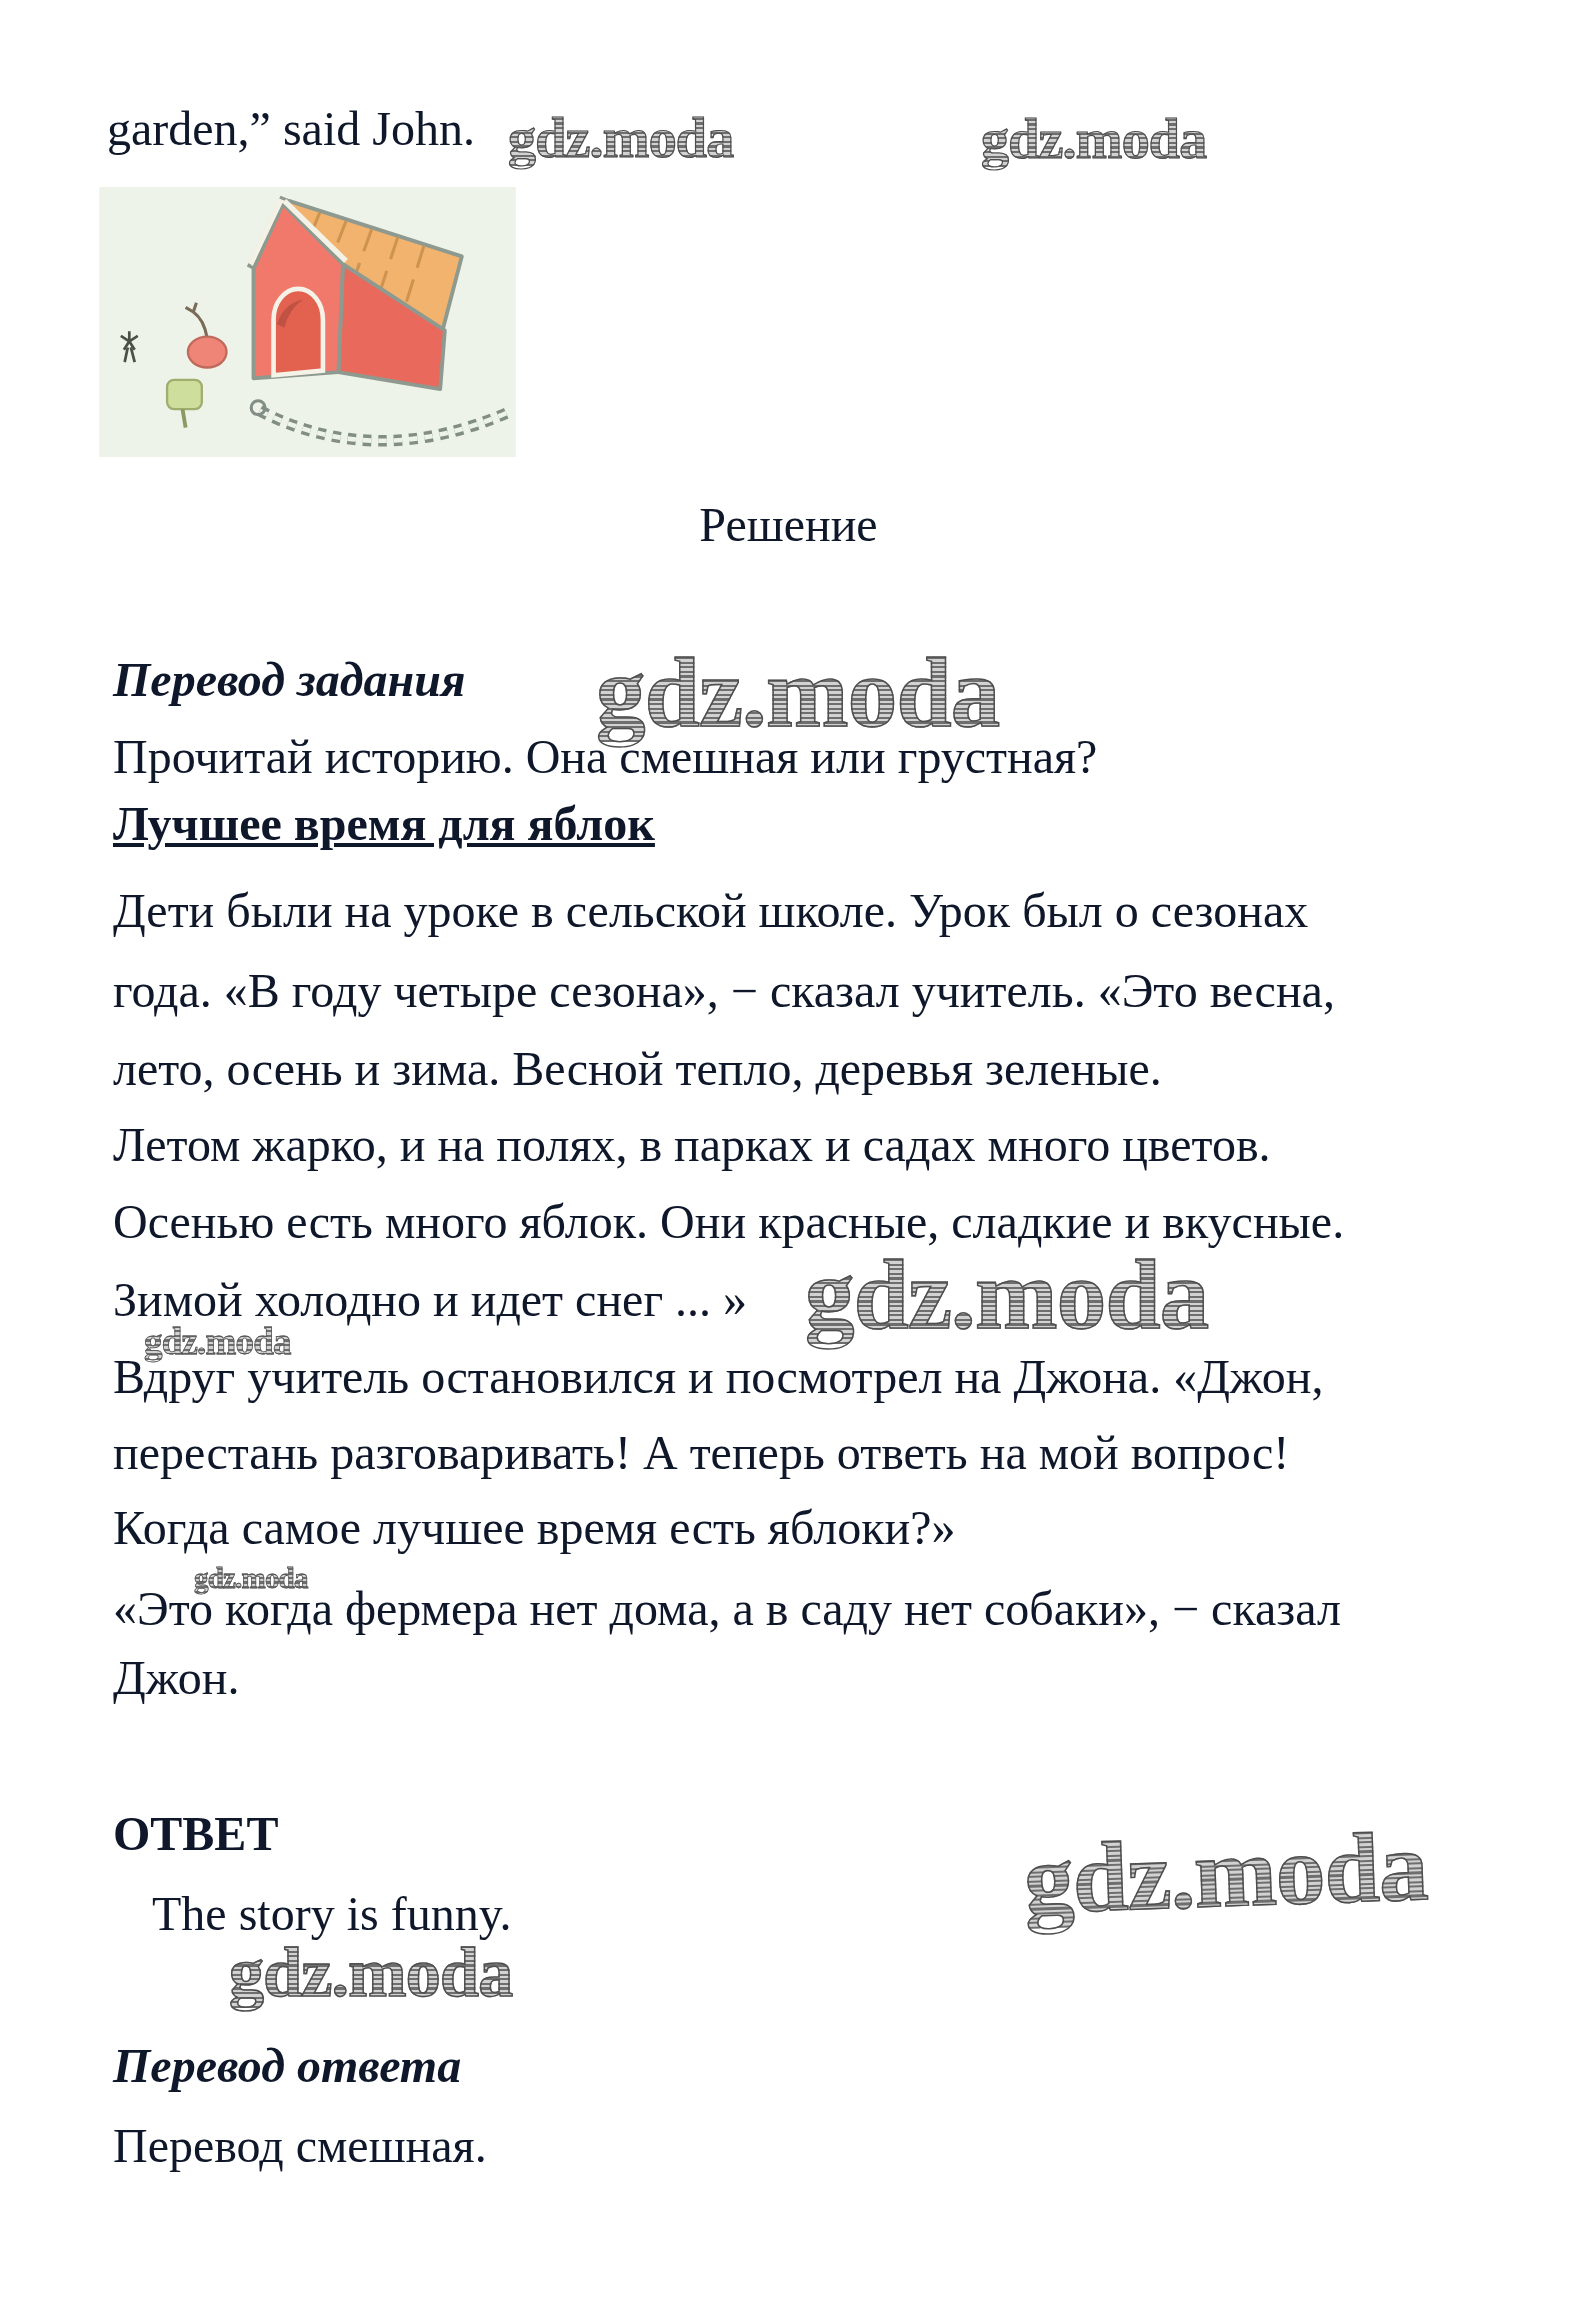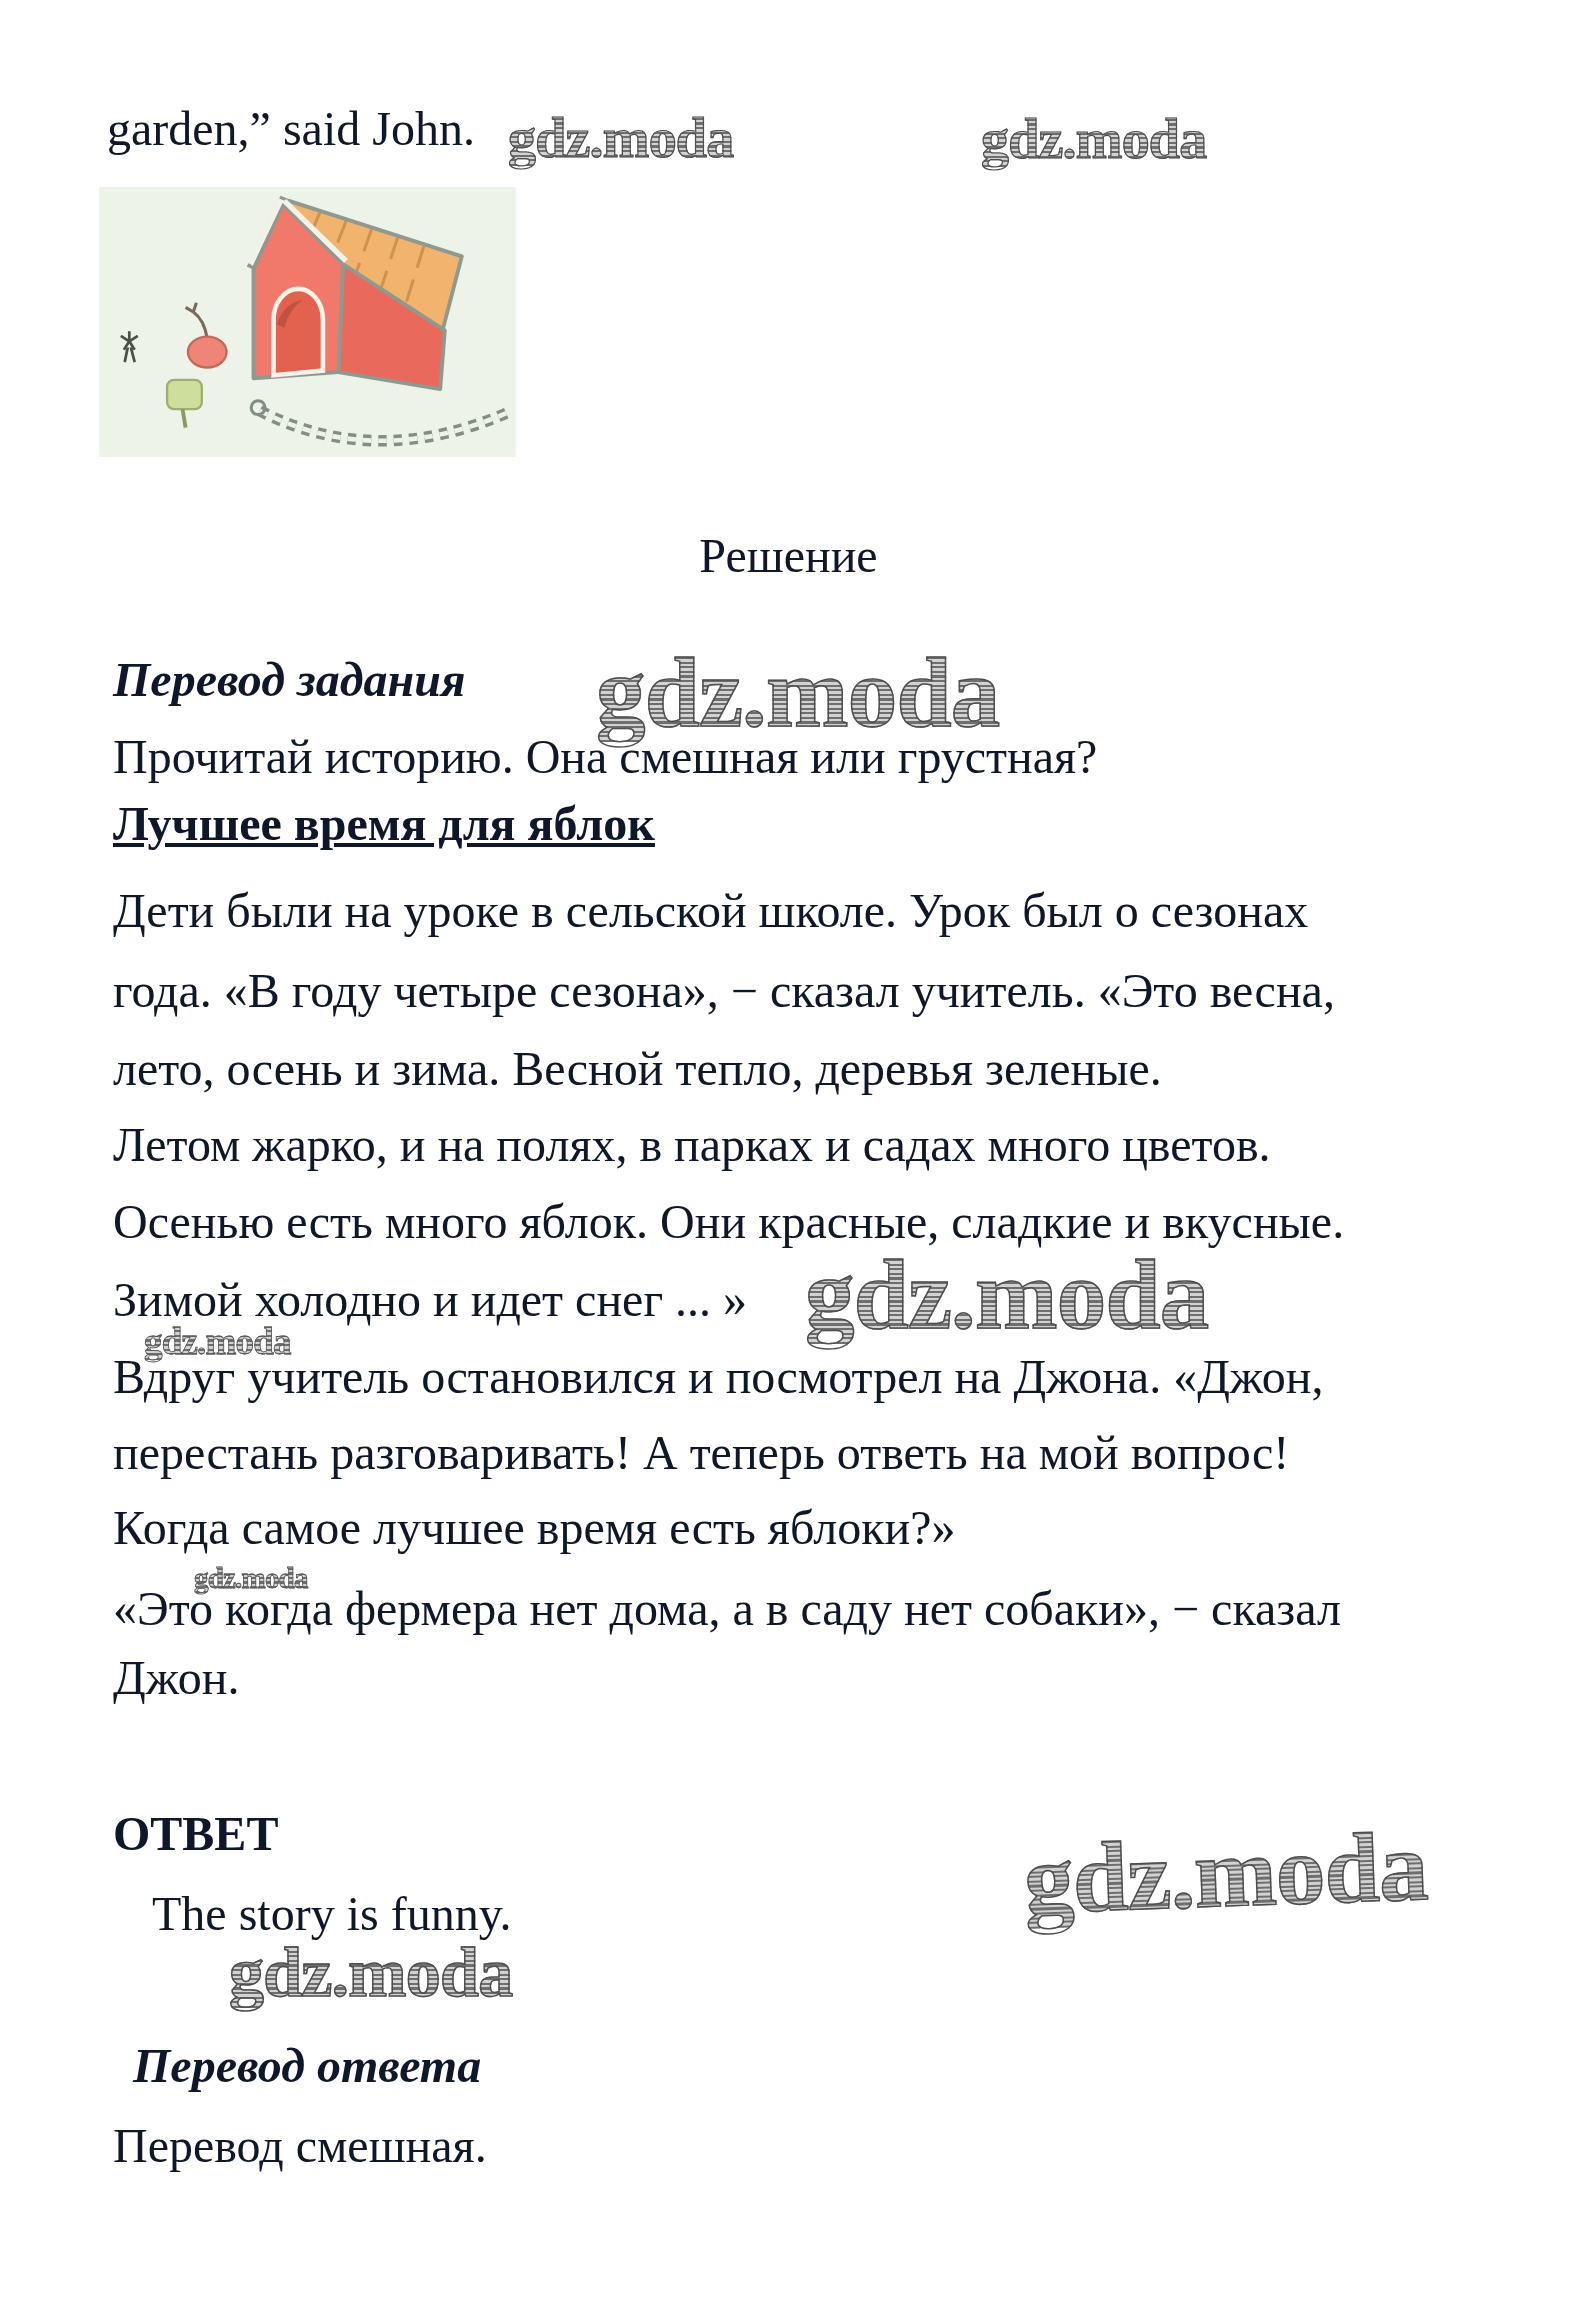--- a/index.html
+++ b/index.html
@@ -89,21 +89,21 @@
       <rect x="88" y="250" width="45" height="38" rx="9" stroke="#9fae6f" stroke-width="3" fill="#cede9c"></rect>
       <path d="M 108,288 L 112,312" stroke="#8b9a63" stroke-width="5" fill="none"></path>
     </g>
 
     <g stroke="#4a4f48" stroke-width="3.5" fill="none">
       <path d="M 39,200 l 0,-13 M 39,200 l -11,-7 M 39,200 l 11,-7 M 39,200 l -7,11 M 39,200 l 7,11"></path>
       <path d="M 37,208 L 33,227 M 41,208 L 46,227"></path>
     </g>
   </svg>
 
-  <div class="line center" style="top:532px;">Решение</div>
+  <div class="line center" style="top:501px;">Решение</div>
 
   <div class="line bi" style="top:656px;">Перевод задания</div>
   <div class="wm wm-xl" style="left:596px;top:643px;">gdz.moda</div>
   <div class="line" style="top:733px;">Прочитай историю. Она смешная или грустная?</div>
   <div class="line bold" style="top:800px;text-decoration:underline;">Лучшее время для яблок</div>
 
   <div class="line" style="top:887px;">Дети были на уроке в сельской школе. Урок был о сезонах</div>
   <div class="line" style="top:967px;">года. «В году четыре сезона», − сказал учитель. «Это весна,</div>
   <div class="line" style="top:1045px;">лето, осень и зима. Весной тепло, деревья зеленые.</div>
   <div class="line" style="top:1121px;">Летом жарко, и на полях, в парках и садах много цветов.</div>
@@ -116,17 +116,17 @@
   <div class="line" style="top:1504px;">Когда самое лучшее время есть яблоки?»</div>
   <div class="wm wm-xs" style="left:194px;top:1564px;">gdz.moda</div>
   <div class="line" style="top:1585px;">«Это когда фермера нет дома, а в саду нет собаки», − сказал</div>
   <div class="line" style="top:1654px;">Джон.</div>
 
   <div class="line bold" style="top:1810px;">ОТВЕТ</div>
   <div class="wm wm-xl tilt" style="left:1024px;top:1823px;">gdz.moda</div>
   <div class="line" style="top:1890px;margin-left:39px;">The story is funny.</div>
   <div class="wm wm-lg" style="left:229px;top:1938px;">gdz.moda</div>
 
-  <div class="line bi" style="top:2042px;margin-left:20px;">Перевод ответа</div>
+  <div class="line bi" style="top:2042px;">Перевод ответа</div>
   <div class="line" style="top:2122px;">Перевод смешная.</div>
 
 </div>
 
 
 </body></html>

